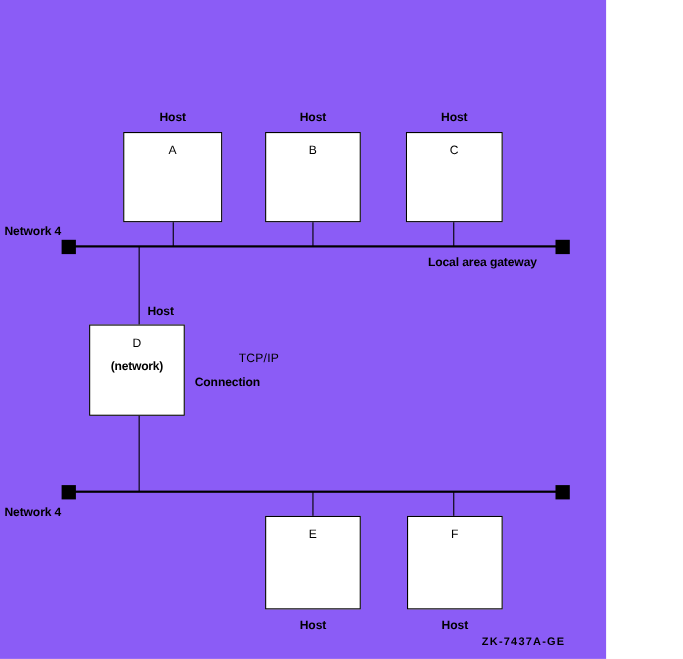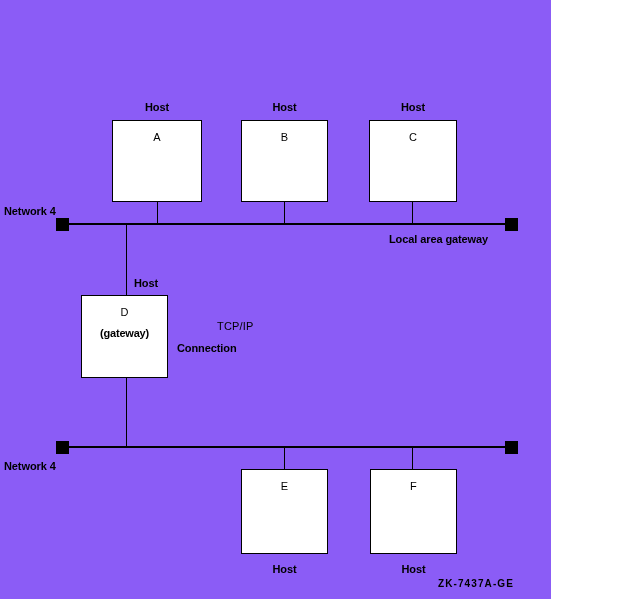--- a/index.html
+++ b/index.html
@@ -122,21 +122,21 @@
   <div class="terminator" style="left:56px; top:218px;"></div>
   <div class="hline" style="left:62px; top:223px; width:450px;"></div>
   <div class="terminator" style="left:505px; top:218px;"></div>
   <div class="label label-bold" style="left:389px; top:233px;">Local area gateway</div>
 
   <div class="vline" style="left:126px; top:224px; height:72px;"></div>
 
   <div class="label label-bold" style="left:134px; top:277px;">Host</div>
   <div class="host-box" style="left:81px; top:295px; width:87px; height:83px;">
     <div class="box-letter">D</div>
-    <div class="box-sublabel">(gateway)</div>
+    <div class="box-sublabel">(network)</div>
   </div>
 
   <div class="label label-plain" style="left:177px; top:320px;">TCP/IP</div>
   <div class="label label-bold" style="left:177px; top:342px;">Connection</div>
 
   <div class="vline" style="left:126px; top:378px; height:69px;"></div>
 
   <div class="terminator" style="left:56px; top:441px;"></div>
   <div class="hline" style="left:62px; top:446px; width:450px;"></div>
   <div class="terminator" style="left:505px; top:441px;"></div>

